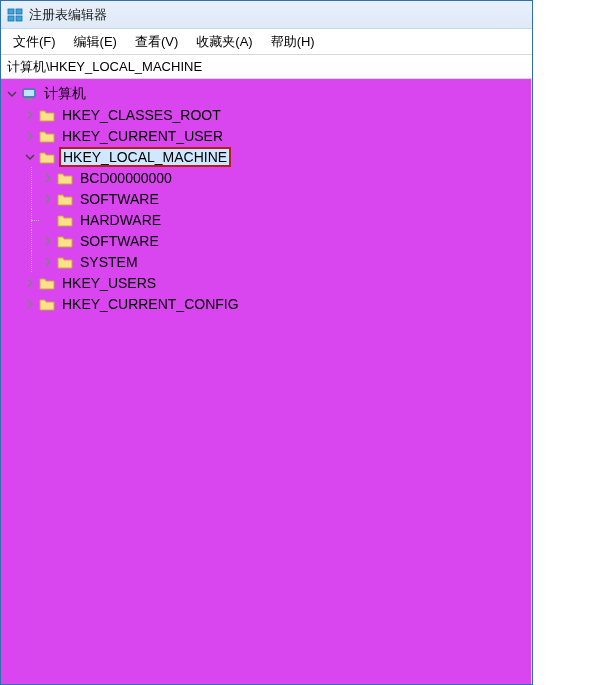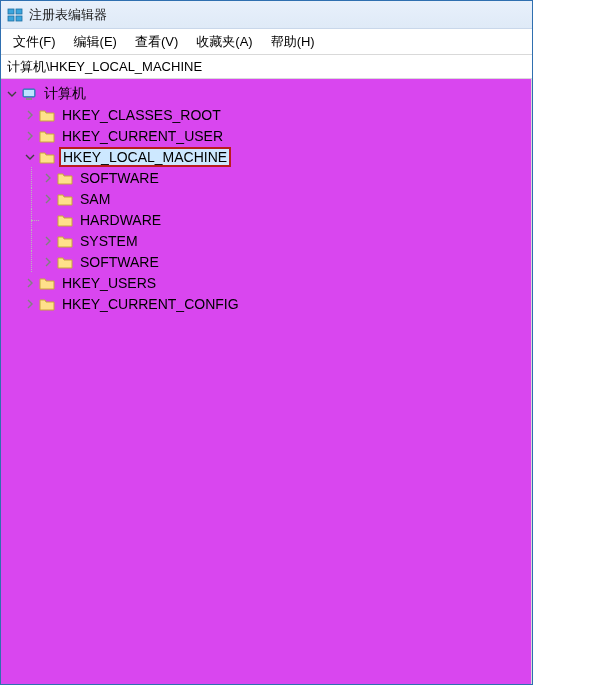--- a/index.html
+++ b/index.html
@@ -235,52 +235,52 @@
             </svg>
         </span>
         <span class="node-icon">
           <svg width="16" height="16" viewBox="0 0 16 16">
               <path d="M1 4 h5 l1 2 h8 v8 h-14 z" fill="#ffe08a" stroke="#caa43d"></path>
             </svg>
         </span>
         <span class="node-label selected">HKEY_LOCAL_MACHINE</span>
       </div>
 
-
       <div class="tree-row">
         <span class="indent"></span>
           <span class="guide"></span>
         <span class="expander">
           <svg width="10" height="10" viewBox="0 0 10 10">
               <path d="M3 1 L7 5 L3 9" fill="none" stroke="#808080" stroke-width="1.4"></path>
             </svg>
         </span>
         <span class="node-icon">
           <svg width="16" height="16" viewBox="0 0 16 16">
               <path d="M1 4 h5 l1 2 h8 v8 h-14 z" fill="#ffe08a" stroke="#caa43d"></path>
             </svg>
         </span>
+        <span class="node-label">BCD00000000</span>
+      </div>
+
+      <div class="tree-row">
+        <span class="indent"></span>
+          <span class="guide"></span>
+        <span class="expander">
+          <svg width="10" height="10" viewBox="0 0 10 10">
+              <path d="M3 1 L7 5 L3 9" fill="none" stroke="#808080" stroke-width="1.4"></path>
+            </svg>
+        </span>
+        <span class="node-icon">
+          <svg width="16" height="16" viewBox="0 0 16 16">
+              <path d="M1 4 h5 l1 2 h8 v8 h-14 z" fill="#ffe08a" stroke="#caa43d"></path>
+            </svg>
+        </span>
         <span class="node-label">SOFTWARE</span>
       </div>
 
-      <div class="tree-row">
-        <span class="indent"></span>
-          <span class="guide"></span>
-        <span class="expander">
-          <svg width="10" height="10" viewBox="0 0 10 10">
-              <path d="M3 1 L7 5 L3 9" fill="none" stroke="#808080" stroke-width="1.4"></path>
-            </svg>
-        </span>
-        <span class="node-icon">
-          <svg width="16" height="16" viewBox="0 0 16 16">
-              <path d="M1 4 h5 l1 2 h8 v8 h-14 z" fill="#ffe08a" stroke="#caa43d"></path>
-            </svg>
-        </span>
-        <span class="node-label">SAM</span>
-      </div>
 
       <div class="tree-row">
         <span class="indent"></span>
           <span class="guide tee"></span>
         <span class="no-expander"></span>
         <span class="node-icon">
           <svg width="16" height="16" viewBox="0 0 16 16">
               <path d="M1 4 h5 l1 2 h8 v8 h-14 z" fill="#ffe08a" stroke="#caa43d"></path>
             </svg>
         </span>
@@ -293,37 +293,37 @@
         <span class="expander">
           <svg width="10" height="10" viewBox="0 0 10 10">
               <path d="M3 1 L7 5 L3 9" fill="none" stroke="#808080" stroke-width="1.4"></path>
             </svg>
         </span>
         <span class="node-icon">
           <svg width="16" height="16" viewBox="0 0 16 16">
               <path d="M1 4 h5 l1 2 h8 v8 h-14 z" fill="#ffe08a" stroke="#caa43d"></path>
             </svg>
         </span>
+        <span class="node-label">SOFTWARE</span>
+      </div>
+
+      <div class="tree-row">
+        <span class="indent"></span>
+          <span class="guide"></span>
+        <span class="expander">
+          <svg width="10" height="10" viewBox="0 0 10 10">
+              <path d="M3 1 L7 5 L3 9" fill="none" stroke="#808080" stroke-width="1.4"></path>
+            </svg>
+        </span>
+        <span class="node-icon">
+          <svg width="16" height="16" viewBox="0 0 16 16">
+              <path d="M1 4 h5 l1 2 h8 v8 h-14 z" fill="#ffe08a" stroke="#caa43d"></path>
+            </svg>
+        </span>
         <span class="node-label">SYSTEM</span>
-      </div>
-
-      <div class="tree-row">
-        <span class="indent"></span>
-          <span class="guide"></span>
-        <span class="expander">
-          <svg width="10" height="10" viewBox="0 0 10 10">
-              <path d="M3 1 L7 5 L3 9" fill="none" stroke="#808080" stroke-width="1.4"></path>
-            </svg>
-        </span>
-        <span class="node-icon">
-          <svg width="16" height="16" viewBox="0 0 16 16">
-              <path d="M1 4 h5 l1 2 h8 v8 h-14 z" fill="#ffe08a" stroke="#caa43d"></path>
-            </svg>
-        </span>
-        <span class="node-label">SOFTWARE</span>
       </div>
 
       <div class="tree-row">
         <span class="indent"></span>
         <span class="expander">
           <svg width="10" height="10" viewBox="0 0 10 10">
               <path d="M3 1 L7 5 L3 9" fill="none" stroke="#808080" stroke-width="1.4"></path>
             </svg>
         </span>
         <span class="node-icon">

